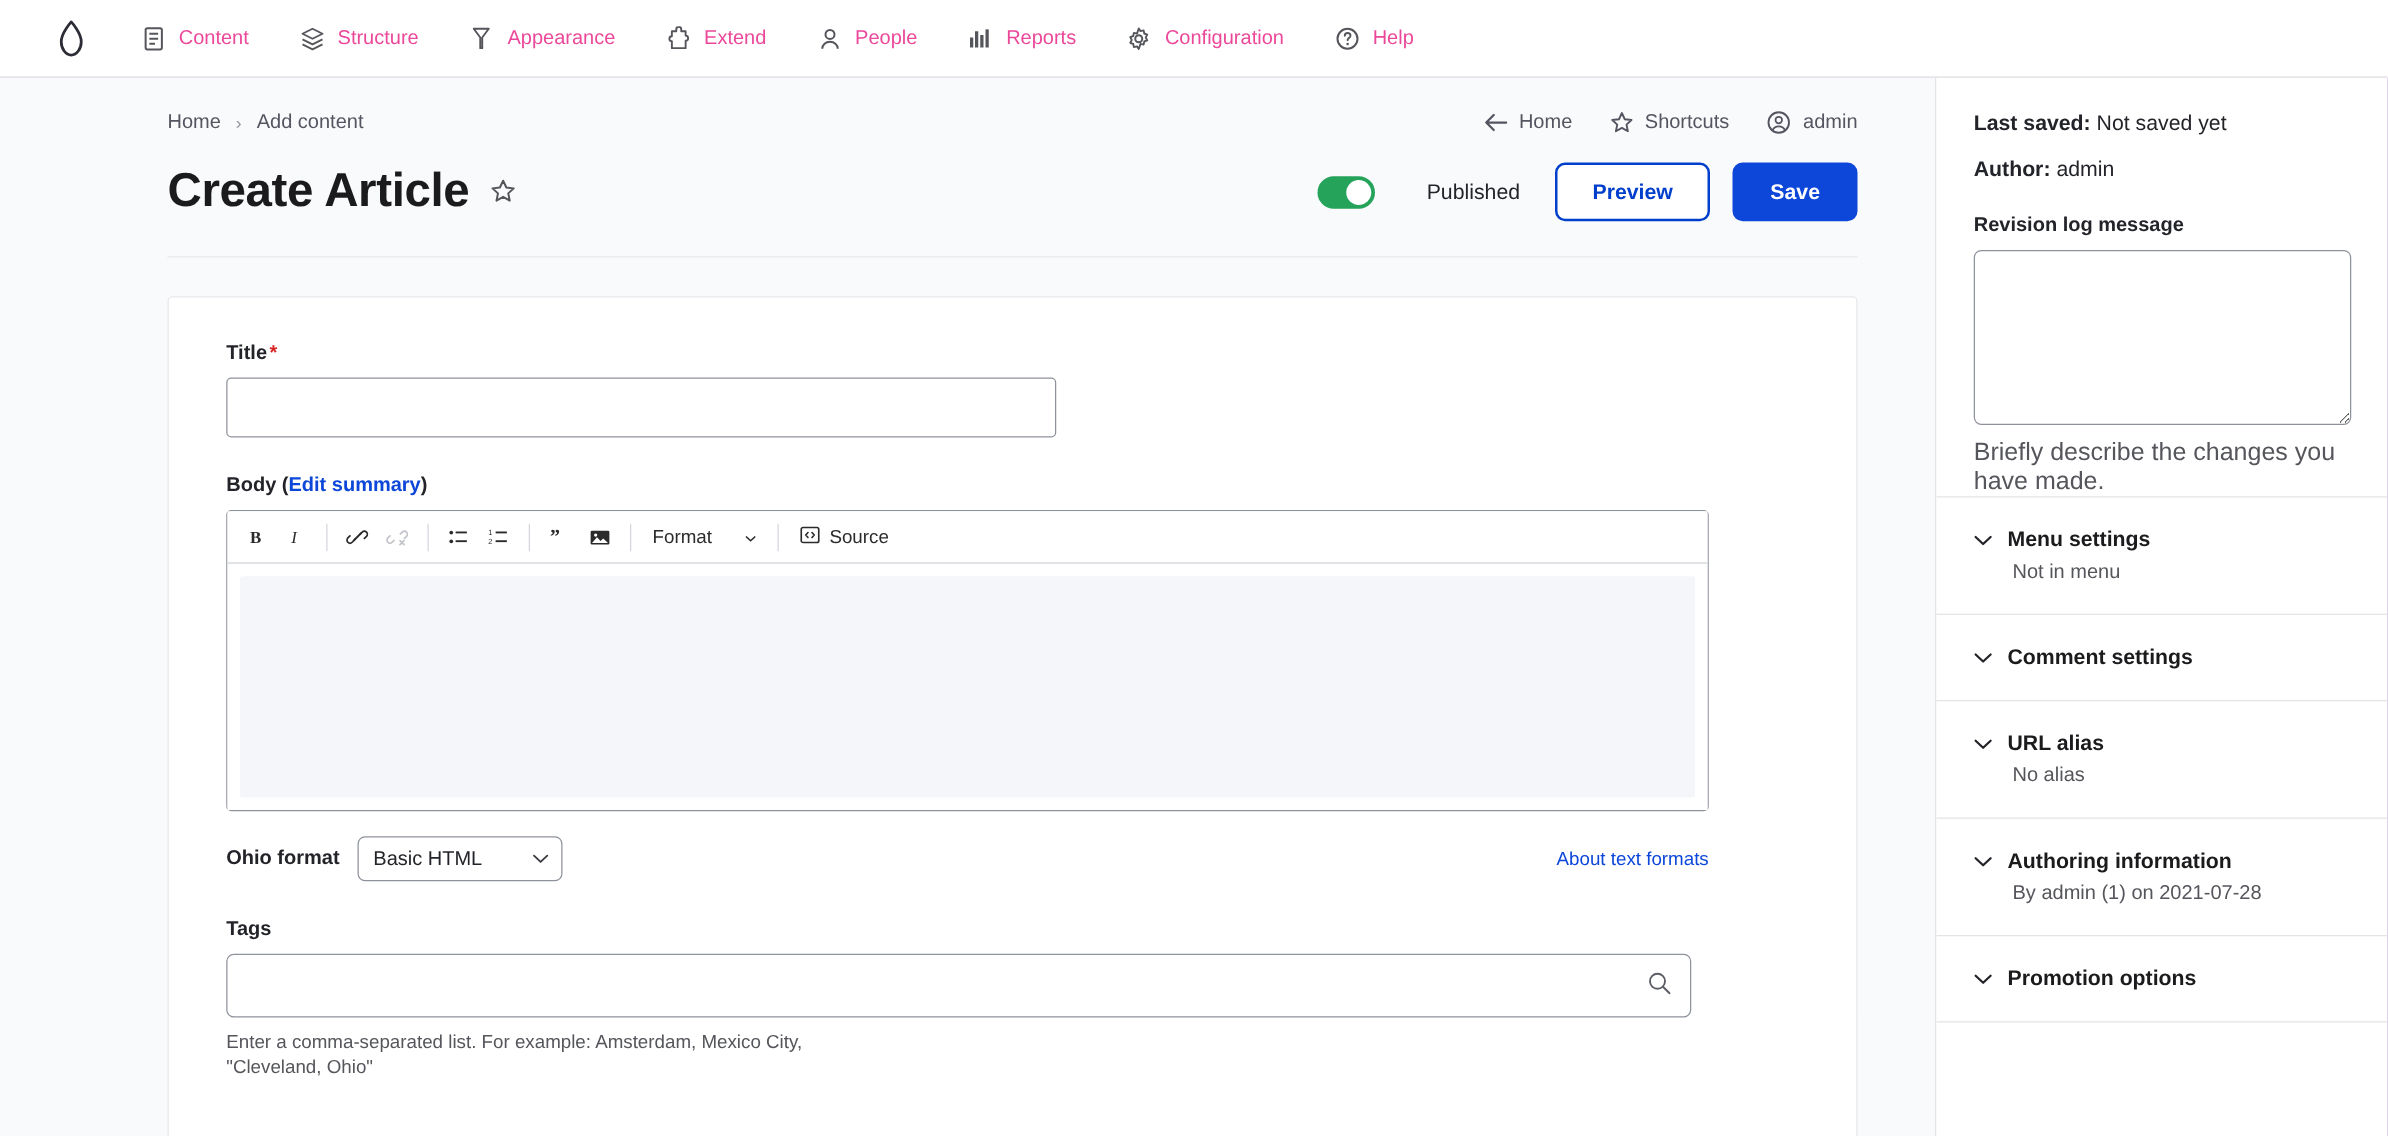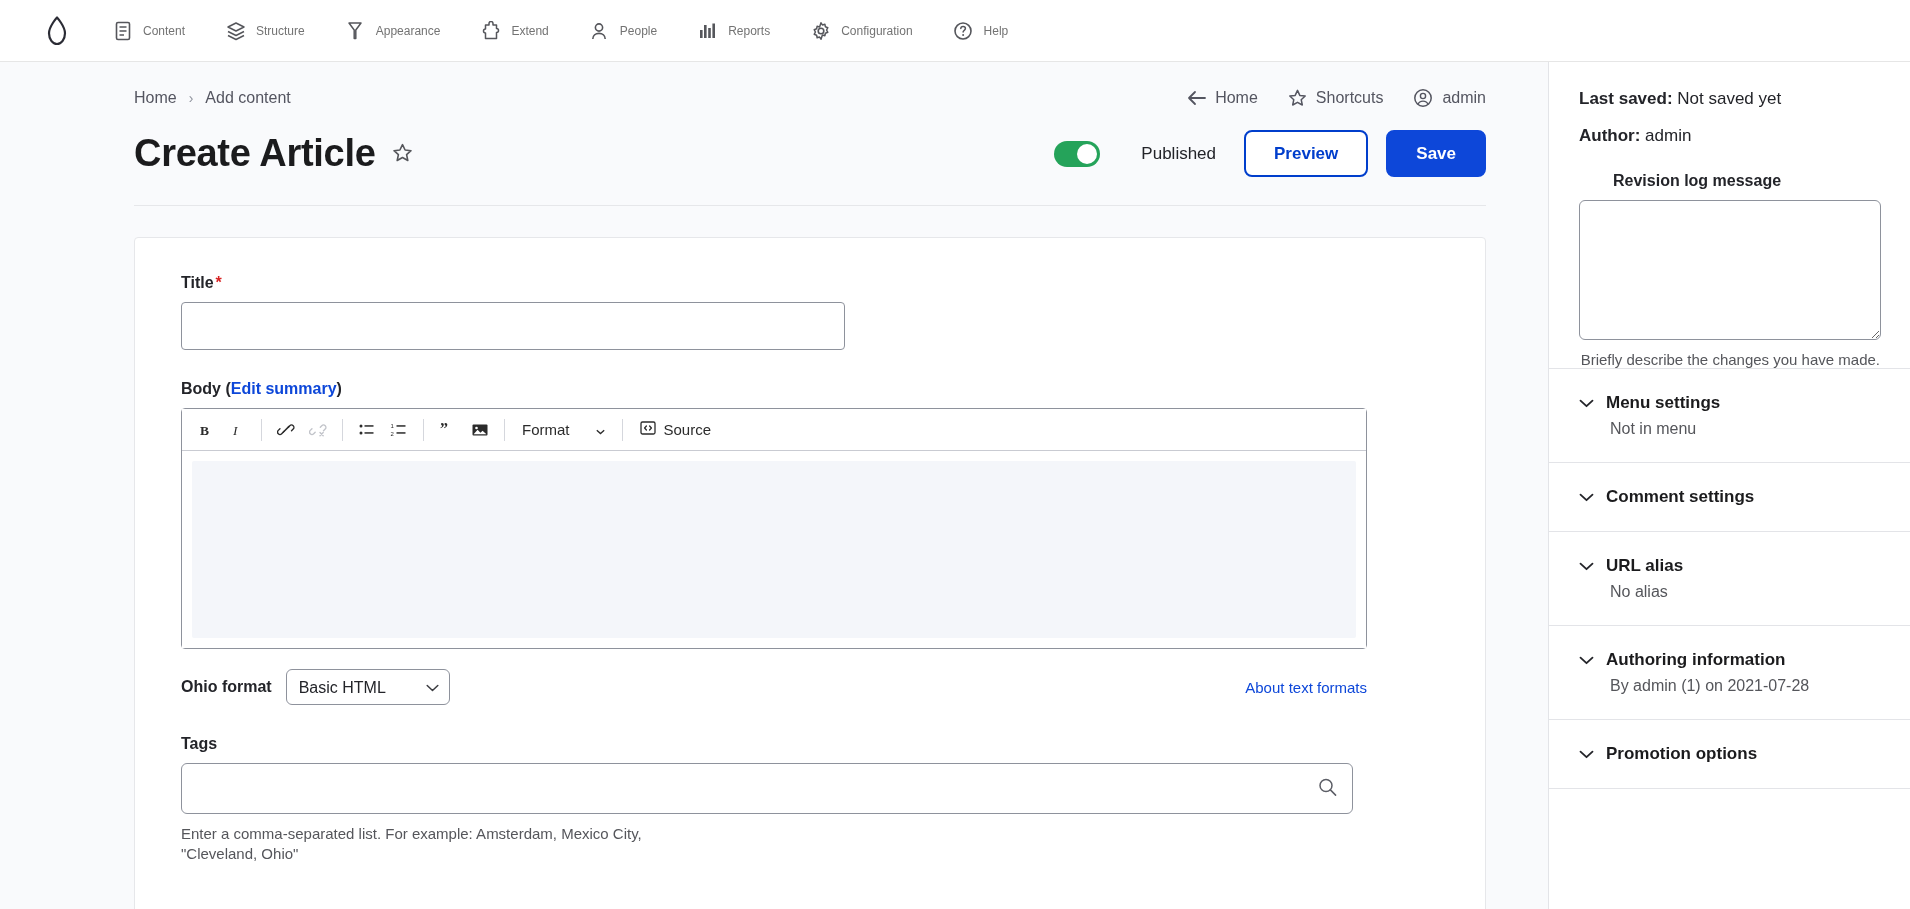--- a/index.html
+++ b/index.html
@@ -24,22 +24,22 @@
     z-index: 30;
   }
   .drop-logo { width: 34px; height: 38px; display: flex; align-items: center; justify-content: center; margin-right: 38px; }
   .tb-items { display: flex; align-items: center; }
   .tb-item {
     display: flex; align-items: center;
     gap: 10px;
     padding: 8px 18px 8px 0;
     margin-right: 22px;
     cursor: pointer;
-    color: #737373;
-    font-size: 12px;
+    color: #ec4899;
+    font-size: 16px;
   }
   .tb-item .ic { width: 21px; height: 21px; display: inline-flex; align-items: center; justify-content: center; color: #55565b; }
 
   
   .page {
     display: flex;
     height: 847px;
     background: #4c1d95;
   }
   .main {
@@ -187,30 +187,30 @@
     flex: 0 0 362px;
     background: #fff;
     border-left: 1px solid #e3e4e8;
     padding: 0;
     overflow: hidden;
   }
   .sb-pad { padding: 27px 30px 0 30px; }
   .sb-line { font-size: 17px; margin-bottom: 17px; color: #232429; }
   .sb-line b { font-weight: 700; }
   .sb-line .muted { color: #232429; }
-  .sb-label { font-size: 16px; font-weight: 700; margin-bottom: 10px; display: block; margin-left: 34px; }
+  .sb-label { font-size: 16px; font-weight: 700; margin-bottom: 10px; display: block; }
   textarea.revlog {
     width: 302px; height: 140px;
     border: 1px solid #8e929c; border-radius: 6px;
     resize: vertical;
     font-family: "Liberation Sans", sans-serif;
     font-size: 16px; padding: 8px 10px; outline: none;
     display: block;
   }
-  .sb-help { font-size: 15px; color: #55565b; margin-top: 11px; text-align: right; }
+  .sb-help { font-size: 20px; color: #55565b; margin-top: 11px; }
 
   .acc {
     border-top: 1px solid #e3e4e8;
     padding: 24px 30px 24px 30px;
     cursor: pointer;
   }
   .acc:first-of-type { margin-top: 26px; }
   .acc-head { display: flex; align-items: center; gap: 12px; }
   .acc-title { font-size: 17px; font-weight: 700; color: #1b1b1d; }
   .acc-sum { font-size: 16px; color: #55565b; margin-top: 7px; margin-left: 31px; }

